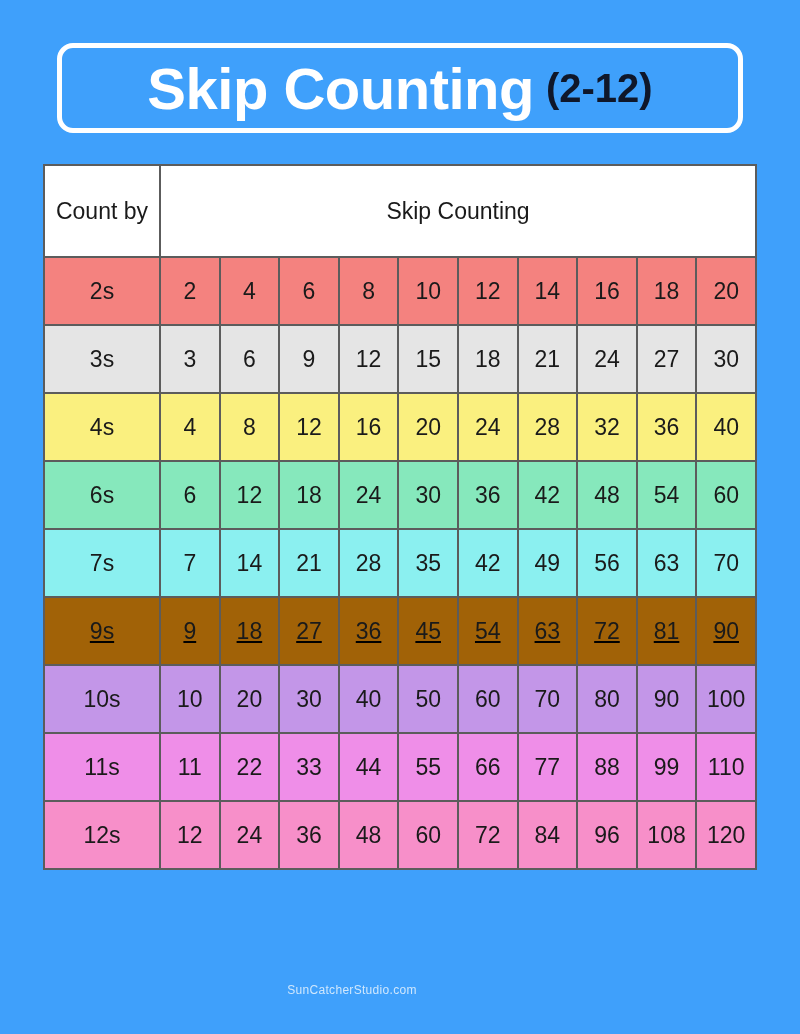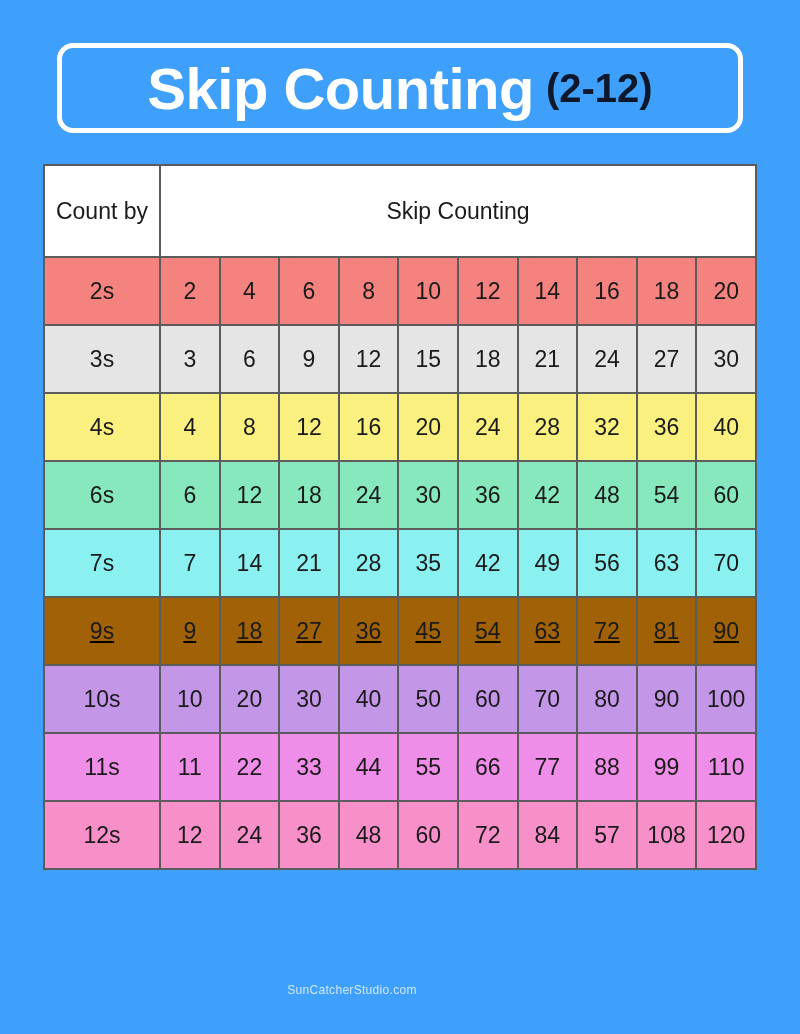--- a/index.html
+++ b/index.html
@@ -225,21 +225,21 @@
         </tr>
         <tr style="background: rgb(247, 143, 201);">
           <td class="col-label rowlabel">12s</td>
           <td>12</td>
           <td>24</td>
           <td>36</td>
           <td>48</td>
           <td>60</td>
           <td>72</td>
           <td>84</td>
-          <td>57</td>
+          <td>96</td>
           <td>108</td>
           <td>120</td>
         </tr>
       </tbody>
   </table>
 
   <div class="credit">SunCatcherStudio.com</div>
 
 </div>
 

